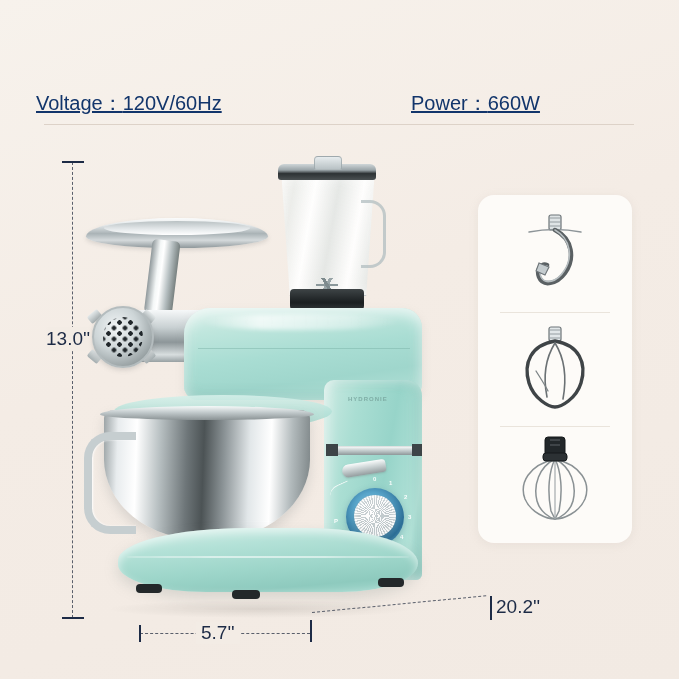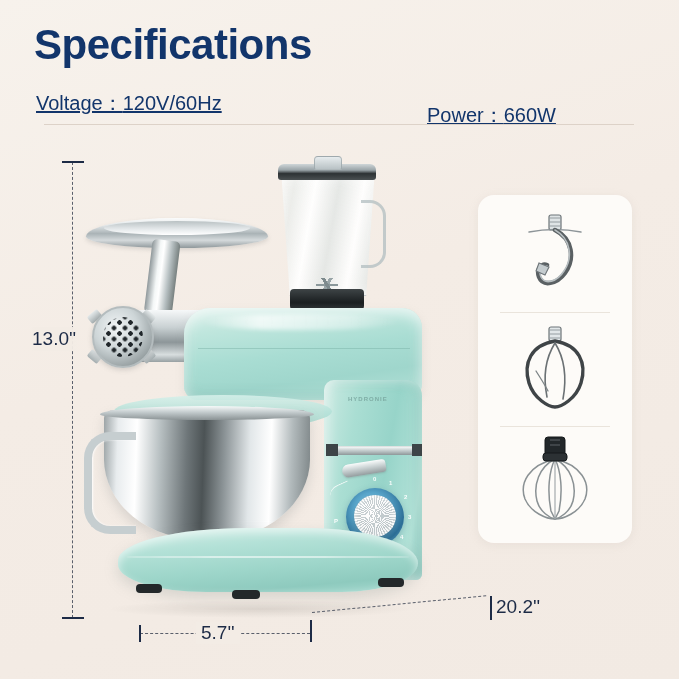--- a/index.html
+++ b/index.html
@@ -39,21 +39,21 @@
     height: 26px;
   }
   .spec-item {
     position: absolute;
     font-size: 20px;
     color: #12356b;
     white-space: nowrap;
     text-decoration: underline;
   }
   .spec-voltage { left: 0; top: 0; }
-  .spec-power { left: 375px; top: 12px; margin-left: 16px; }
+  .spec-power { left: 375px; top: 0; }
   .header-divider {
     position: absolute;
     left: 44px;
     top: 124px;
     width: 590px;
     height: 1px;
     background: #ddd2c8;
   }
 
   
@@ -75,21 +75,21 @@
   .dim-cap-top { top: 161px; }
   .dim-cap-bottom { top: 617px; }
   .dim-label {
     position: absolute;
     font-size: 19px;
     color: #1d2b46;
     background: transparent;
     white-space: nowrap;
   }
   .dim-label-height {
-    left: 30px;
+    left: 44px;
     top: 327px;
     background: linear-gradient(90deg, rgba(245,239,233,0) 0%, #f3ece5 12%, #f3ece5 88%, rgba(245,239,233,0) 100%);
     padding: 1px 2px;
   }
 
   .dim-h-line {
     position: absolute;
     height: 0;
     border-top: 1px dashed #5a5f6b;
   }
@@ -557,21 +557,20 @@
     height: 18px;
     background: radial-gradient(ellipse at center, rgba(140,135,128,0.22) 0%, rgba(140,135,128,0) 72%);
     border-radius: 50%;
   }
 </style>
 </head>
 <body>
 
 <div id="page">
 
-  <div class="page-title">Specifications</div>
 
   <div class="spec-row">
     <div class="spec-item spec-voltage">
       <span>Voltage：</span><span>120V/60Hz</span>
     </div>
     <div class="spec-item spec-power">
       <span>Power：</span><span>660W</span>
     </div>
   </div>
 

